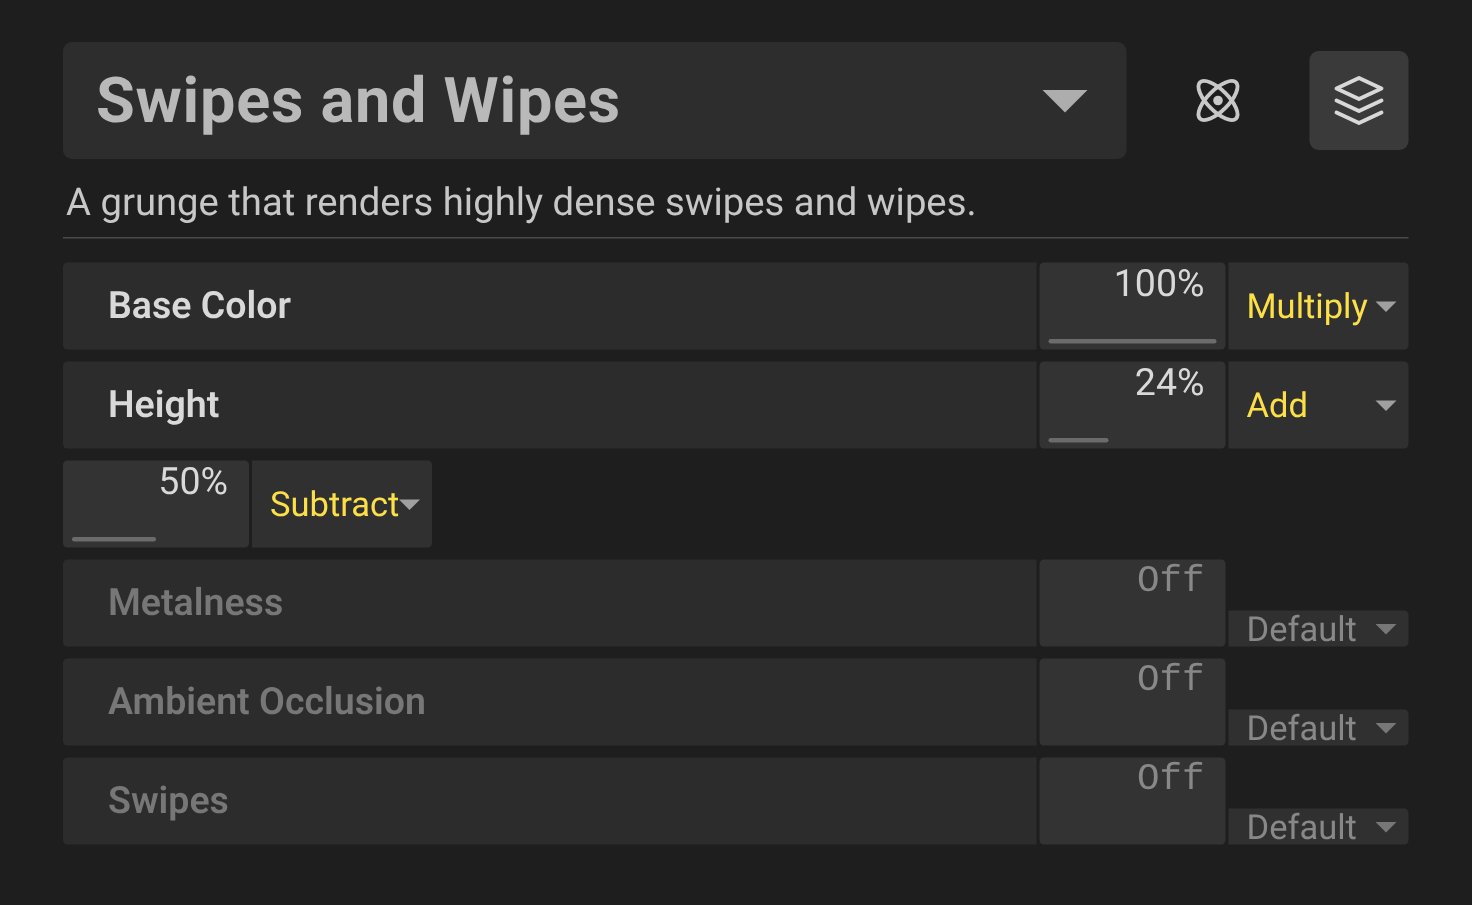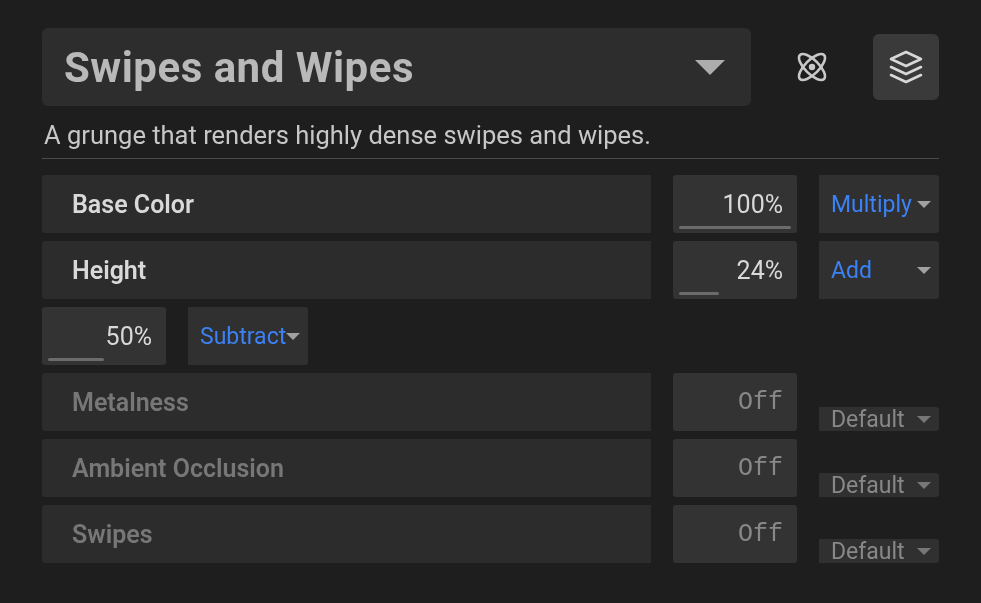--- a/index.html
+++ b/index.html
@@ -64,39 +64,39 @@
   .divider {
     height: 1px;
     background: #4a4a4a;
     margin-bottom: 16px;
   }
   .rows { display: flex; flex-direction: column; gap: 8px; }
   .row {
     display: flex;
     align-items: stretch;
     height: 58px;
-    gap: 22px;
+    gap: 2px;
   }
   .row-label {
     flex: 1;
     background: #2c2c2c;
     display: flex;
     align-items: center;
     padding-left: 30px;
     font-size: 25px;
     font-weight: 600;
     color: #d9d9d9;
     border-radius: 3px 0 0 3px;
   }
   .row.disabled .row-label { color: #777; }
   .row-value {
     width: 124px;
     background: #333333;
     display: flex;
-    align-items: center;
+    align-items: flex-start;
     justify-content: flex-end;
     padding: 0 14px 0 8px;
     font-size: 25px;
     color: #d9d9d9;
     position: relative;
     border-radius: 3px;
   }
   .row.disabled .row-value { color: #888; font-family: Liberation Mono, monospace; }
   .row-value .track {
     position: absolute;
@@ -107,21 +107,21 @@
     border-radius: 2px;
   }
   .row-mode {
     width: 120px;
     background: #303030;
     display: flex;
     align-items: center;
     justify-content: space-between;
     padding: 0 8px 0 12px;
     font-size: 23px;
-    color: #3b82f6;
+    color: #fde047;
     border-radius: 0 3px 3px 0;
     cursor: pointer;
   }
   .row.disabled .row-mode { color: #888; margin-top: 34px; }
   .dd-caret {
     width: 0; height: 0;
     border-left: 7px solid transparent;
     border-right: 7px solid transparent;
     border-top: 7px solid #a0a0a0;
     flex-shrink: 0;

